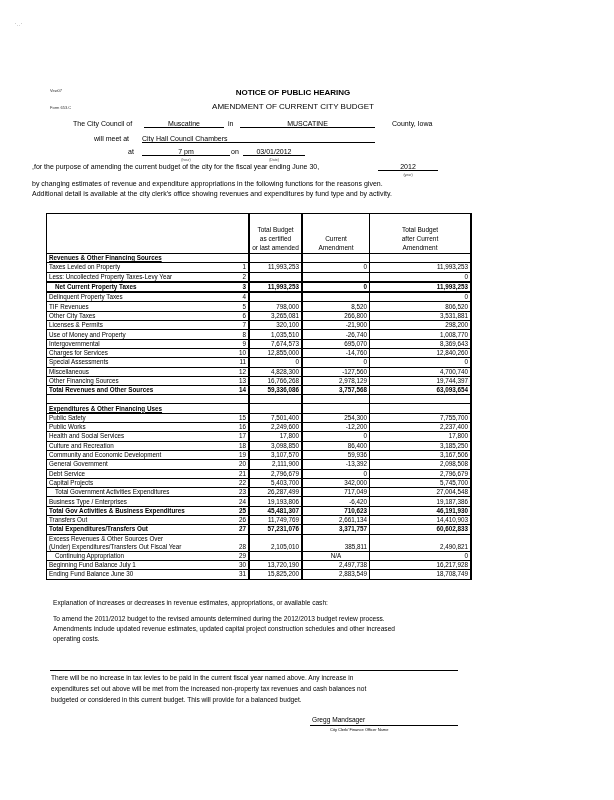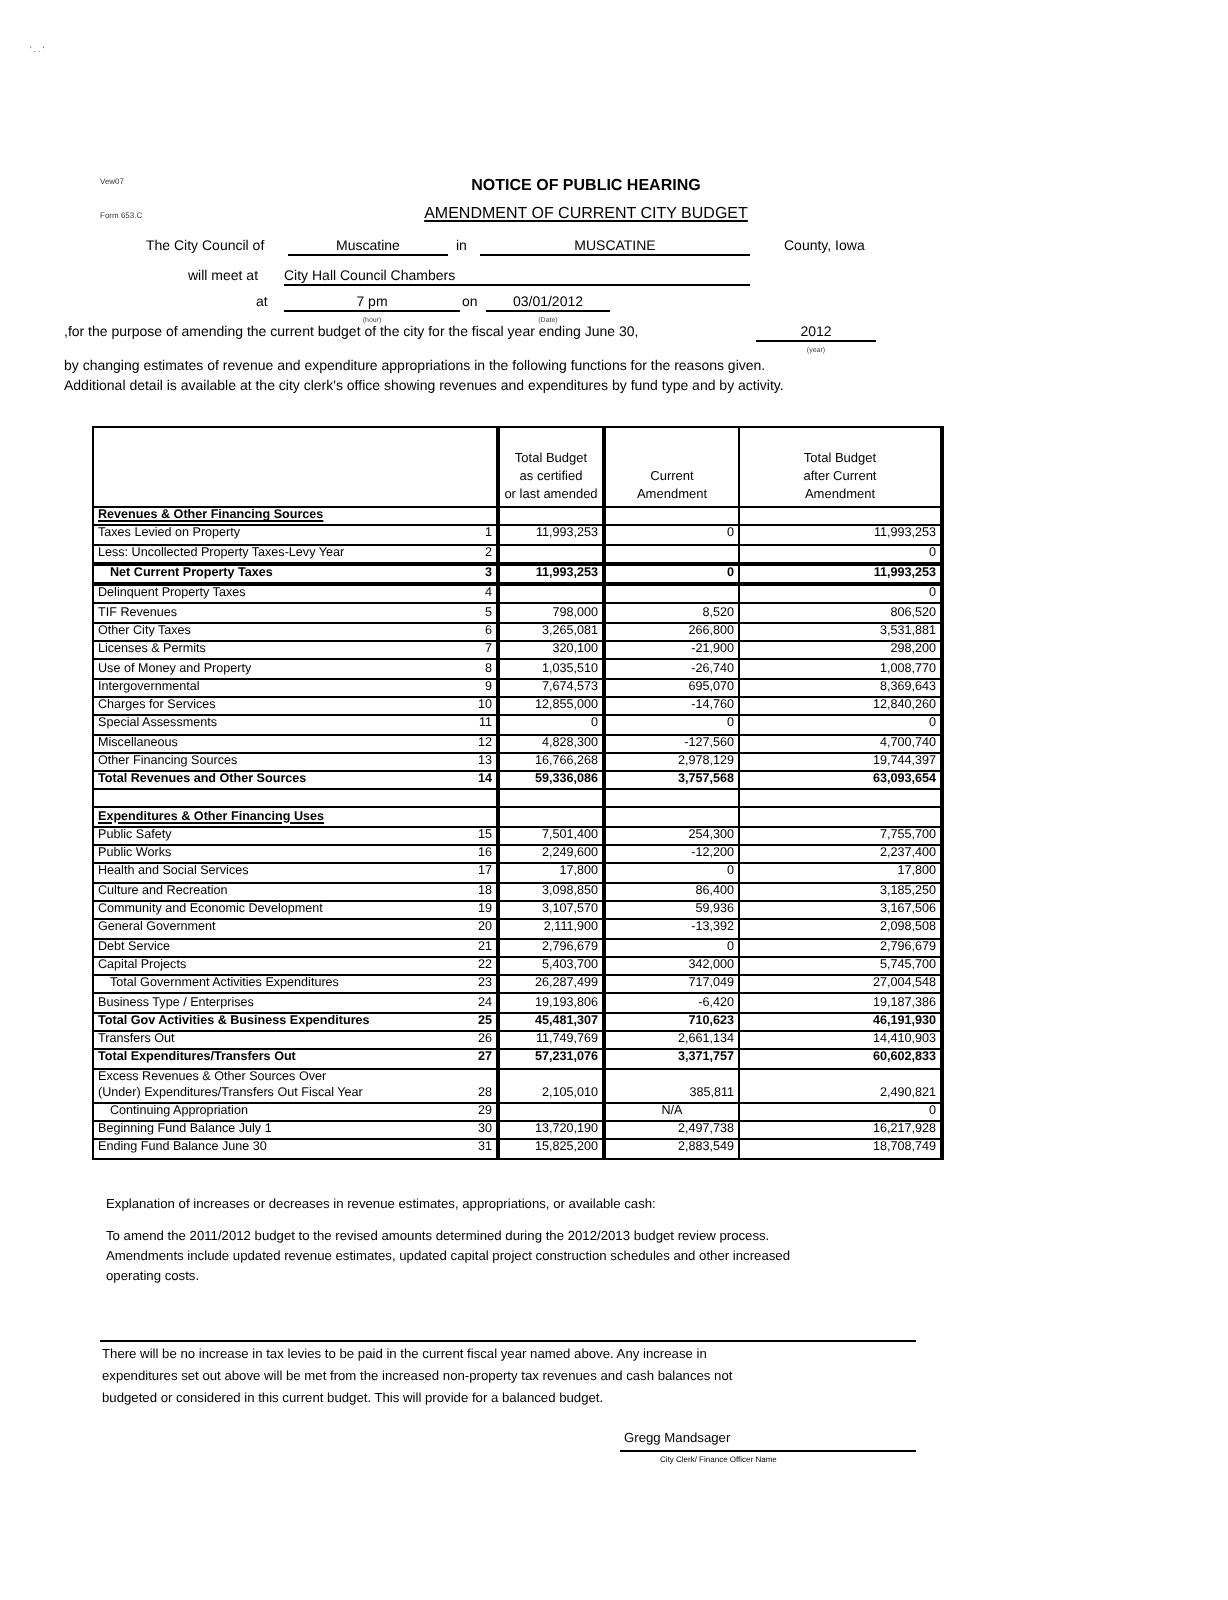--- a/index.html
+++ b/index.html
@@ -33,21 +33,21 @@
 </style>
 </head>
 <body>
 
 <div class="abs tiny" style="left:15px;top:22px;">' . . '</div>
 
 <div class="abs tiny" style="left:50px;top:88px;">Vew07</div>
 <div class="abs tiny" style="left:50px;top:105px;">Form 653.C</div>
 
 <div class="abs hdr-title" style="top:88px;">NOTICE OF PUBLIC HEARING</div>
-<div class="abs hdr-title" style="top:102px;font-weight:normal;text-decoration:underline;">AMENDMENT OF CURRENT CITY BUDGET</div>
+<div class="abs hdr-title" style="top:102px;font-weight:normal;">AMENDMENT OF CURRENT CITY BUDGET</div>
 
 <div class="abs f7" style="left:73px;top:120px;">The City Council of</div>
 <div class="abs f7 uline" style="left:144px;top:120px;width:80px;">Muscatine</div>
 <div class="abs f7" style="left:228px;top:120px;">in</div>
 <div class="abs f7 uline" style="left:240px;top:120px;width:135px;">MUSCATINE</div>
 <div class="abs f7" style="left:392px;top:120px;">County, Iowa</div>
 
 <div class="abs f7" style="left:94px;top:135px;">will meet at</div>
 <div class="abs f7" style="left:142px;top:135px;width:233px;border-bottom:1px solid #000;">City Hall Council Chambers</div>
 

